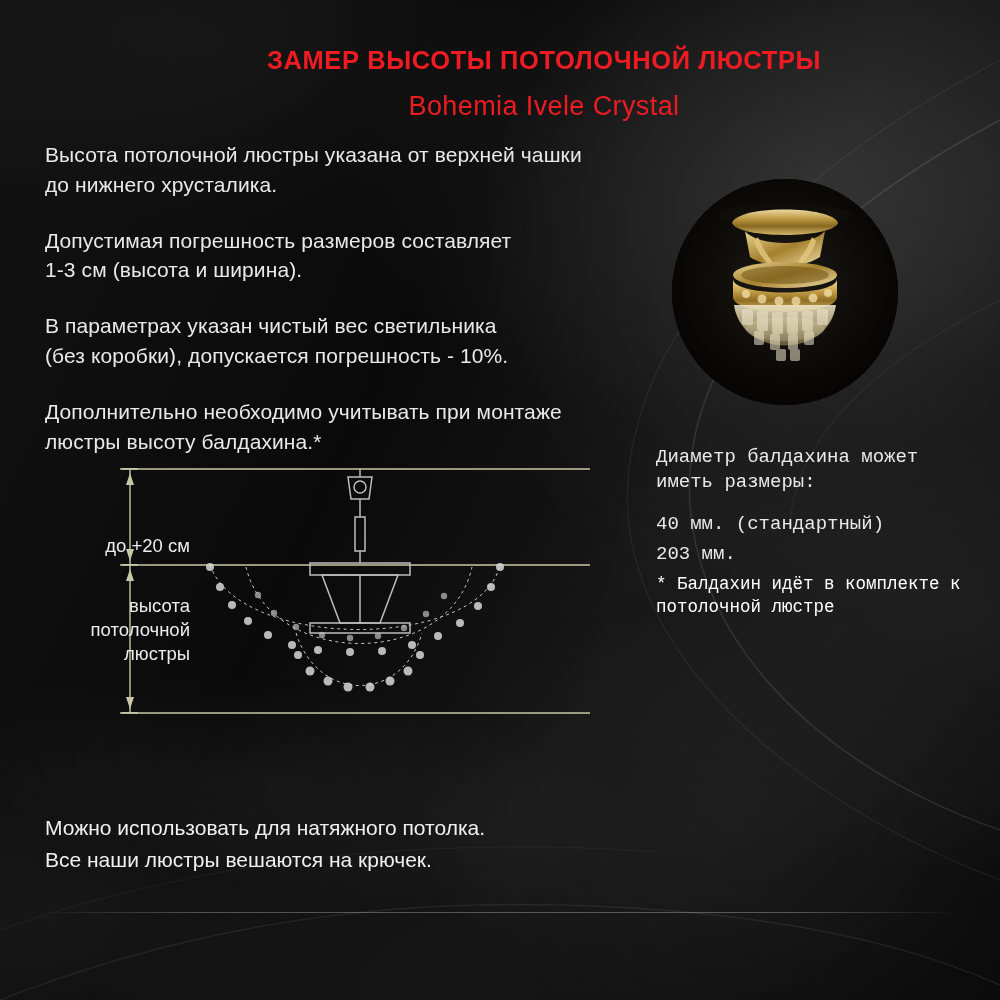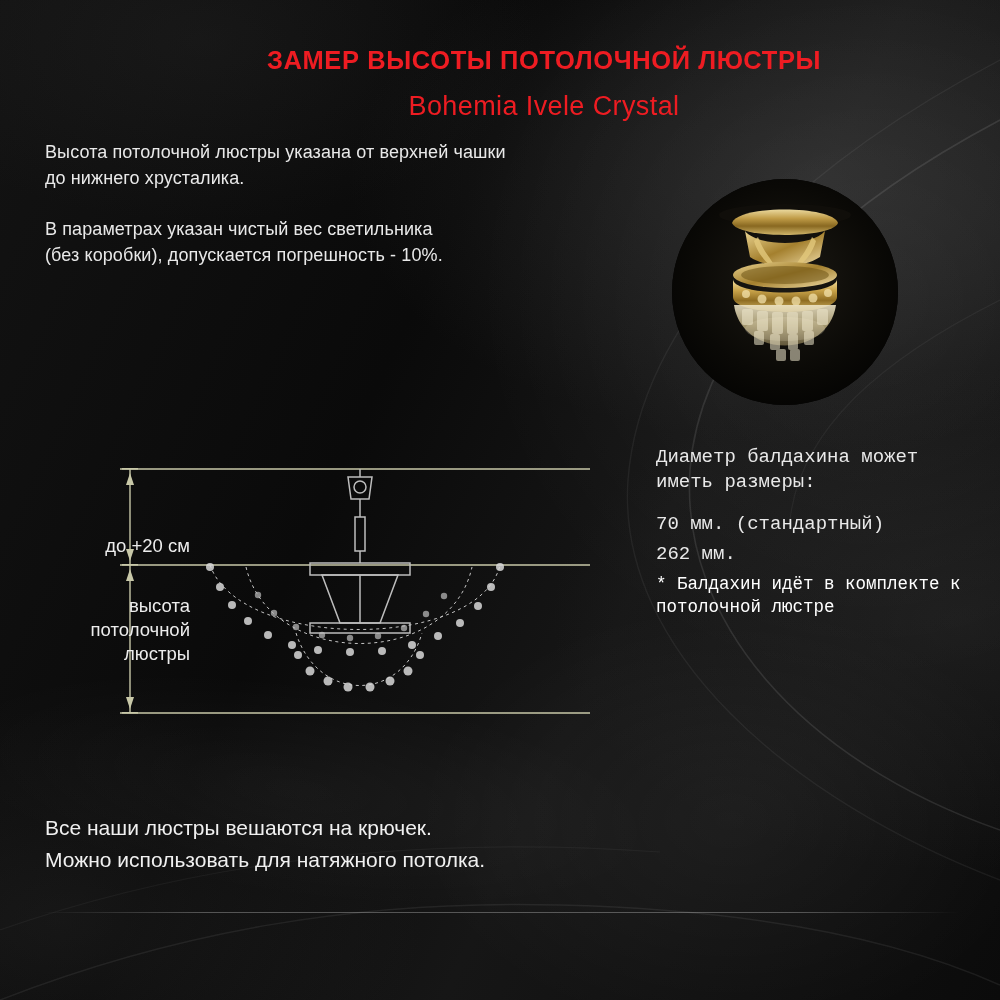--- a/index.html
+++ b/index.html
@@ -47,21 +47,21 @@
     color:#ee1c22;font-size:25.5px;font-weight:bold;letter-spacing:.6px;
     line-height:1.15;
   }
   .subtitle{
     color:#ee1c22;font-size:27px;font-weight:normal;margin-top:16px;letter-spacing:.4px;
   }
 
   
   .body-text{
     position:absolute;left:45px;top:140px;width:720px;
-    font-size:18px;line-height:1.42;color:#e9e9e9;
+    font-size:21px;line-height:1.42;color:#e9e9e9;
     letter-spacing:.1px;
   }
   .para{margin-bottom:26px;}
   .para:last-child{margin-bottom:0;}
 
   
   .photo{
     position:absolute;left:672px;top:179px;width:226px;height:226px;border-radius:50%;
     overflow:hidden;
     background:#000;
@@ -117,21 +117,23 @@
     <path d="M1000,300 C880,360 800,430 790,520" fill="none" stroke="rgba(255,255,255,0.05)" stroke-width="1.2"></path>
   </svg>
 
   <div class="header">
     <div class="title">ЗАМЕР ВЫСОТЫ ПОТОЛОЧНОЙ ЛЮСТРЫ</div>
     <div class="subtitle">Bohemia Ivele Crystal</div>
   </div>
 
   <div class="body-text">
     <div class="para">Высота потолочной люстры указана от верхней чашки<br>до нижнего хрусталика.</div>
+    <div class="para">Допустимая погрешность размеров составляет<br>1-3 см (высота и ширина).</div>
     <div class="para">В параметрах указан чистый вес светильника<br>(без коробки), допускается погрешность - 10%.</div>
+    <div class="para">Дополнительно необходимо учитывать при монтаже<br>люстры  высоту балдахина.*</div>
   </div>
 
   <div class="photo">
     <svg width="226" height="226" viewBox="0 0 226 226">
       <defs>
         <radialGradient id="pbg" cx="50%" cy="45%" r="70%">
           <stop offset="0%" stop-color="#1d1a14"></stop>
           <stop offset="60%" stop-color="#0a0906"></stop>
           <stop offset="100%" stop-color="#000"></stop>
         </radialGradient>
@@ -192,22 +194,22 @@
       </g>
       <ellipse cx="113" cy="150" rx="40" ry="12" fill="#f7efd3" opacity=".18"></ellipse>
 
       <rect x="0" y="0" width="226" height="226" fill="none"></rect>
     </svg>
   </div>
 
   <div class="right-col">
     <div class="rc-head">Диаметр балдахина может<br>иметь размеры:</div>
     <div class="rc-list">
-      <div>70 мм. (стандартный)</div>
-      <div>262 мм.</div>
+      <div>40 мм. (стандартный)</div>
+      <div>203 мм.</div>
     </div>
     <div class="rc-note">* Балдахин идёт в комплекте к<br>потолочной люстре</div>
   </div>
 
   <div class="diagram">
     <svg width="590" height="290" viewBox="0 0 590 290">
       <g stroke="#c8c8a8" fill="none" stroke-width="1.4">
 
         <line x1="60" y1="14" x2="530" y2="14"></line>
 
@@ -285,19 +287,19 @@
         <circle cx="344" cy="173" r="3.2"></circle>
           <circle cx="366" cy="159" r="3.2"></circle>
           <circle cx="384" cy="141" r="3.2"></circle>
       </g>
     </svg>
   </div>
   <div class="dim-label" id="label-top">до +20 см</div>
   <div class="dim-label" id="label-bottom">высота<br>потолочной<br>люстры</div>
 
   <div class="bottom-text">
+    <div>Можно использовать для натяжного потолка.</div>
     <div>Все наши люстры вешаются на крючек.</div>
-    <div>Можно использовать для натяжного потолка.</div>
   </div>
 
   <div class="footer-rule"></div>
 
 </div>
 
 </body></html>

